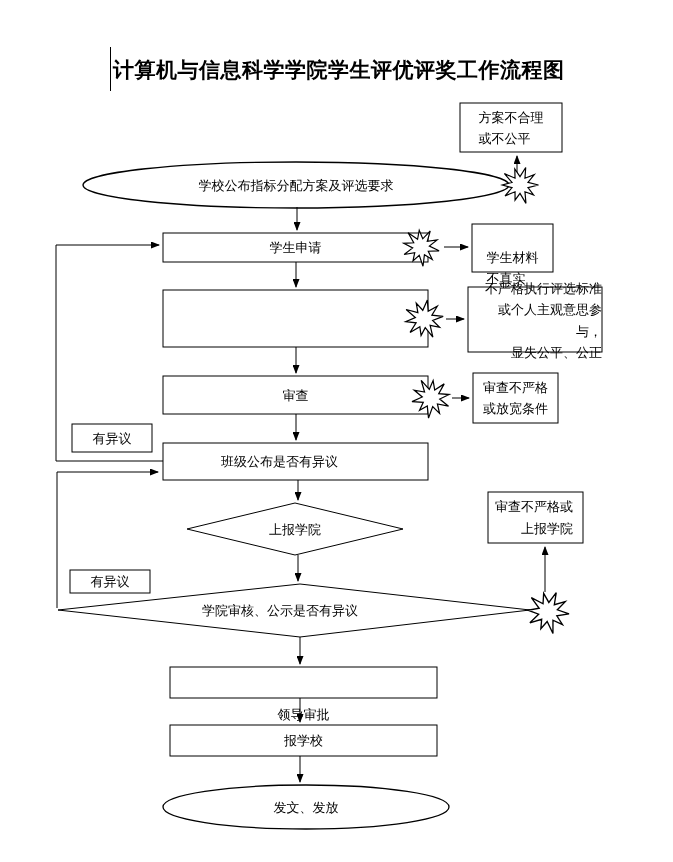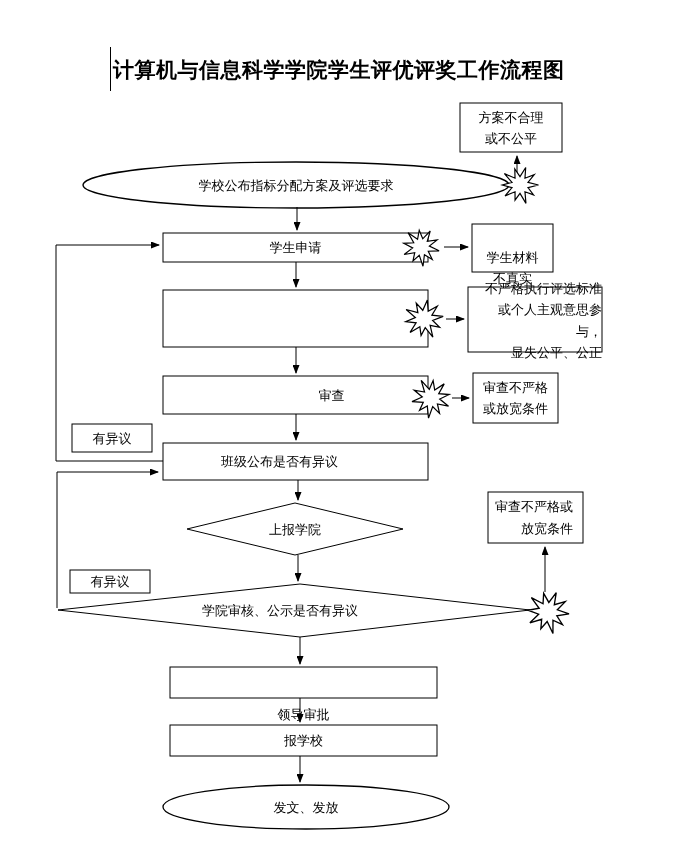--- a/index.html
+++ b/index.html
@@ -1,20 +1,20 @@
 <!DOCTYPE html>
 <html><head>
 <meta charset="utf-8">
 <style>
   html,body{margin:0;padding:0;background:#ffffff;}
   #page{position:relative;width:673px;height:862px;background:#ffffff;overflow:hidden;
         font-family:"DejaVu Sans",sans-serif;color:#000;}
   #canvas{position:absolute;left:0;top:0;}
   .lbl{position:absolute;display:flex;align-items:center;justify-content:center;
-       font-size:13px;line-height:21px;color:#000;text-align:center;white-space:pre-line;
+       font-size:13px;line-height:21px;color:#000;white-space:pre-line;
        pointer-events:none;}
   .lbl.alignleft{justify-content:flex-start;text-align:right;}
   #title{position:absolute;display:flex;align-items:center;
          font-family:"DejaVu Serif","DejaVu Sans",serif;font-weight:bold;font-size:21px;
          letter-spacing:0.5px;white-space:nowrap;}
 </style>
 </head>
 <body>
 
 <div id="page">
@@ -81,27 +81,27 @@
 
   <div class="lbl" style="left:83px;top:163px;width:426px;height:44px;">学校公布指标分配方案及评选要求</div>
   <div class="lbl" style="left:460px;top:104px;width:102px;height:47px;">方案不合理
 或不公平</div>
   <div class="lbl" style="left:163px;top:233px;width:265px;height:29px;">学生申请</div>
   <div class="lbl" style="left:472px;top:225px;width:81px;height:46px;margin-top:20px;">学生材料
 不真实</div>
   <div class="lbl alignleft" style="left:468px;top:289px;width:128px;height:63px;padding-left:6px;line-height:21.5px;">不严格执行评选标准
 或个人主观意思参与，
 显失公平、公正</div>
-  <div class="lbl" style="left:163px;top:376px;width:265px;height:38px;padding-left:36px;">审查</div>
+  <div class="lbl" style="left:163px;top:376px;width:265px;height:38px;">审查</div>
   <div class="lbl" style="left:473px;top:374px;width:85px;height:48px;">审查不严格
 或放宽条件</div>
   <div class="lbl" style="left:72px;top:424px;width:80px;height:28px;">有异议</div>
   <div class="lbl" style="left:147px;top:443px;width:265px;height:37px;">班级公布是否有异议</div>
   <div class="lbl" style="left:187px;top:503px;width:216px;height:52px;">上报学院</div>
   <div class="lbl alignleft" style="left:488px;top:493px;width:88px;height:49px;padding-left:7px;line-height:22px;">审查不严格或
-放宽条件</div>
+上报学院</div>
   <div class="lbl" style="left:70px;top:570px;width:80px;height:23px;">有异议</div>
   <div class="lbl" style="left:44px;top:584px;width:472px;height:52px;">学院审核、公示是否有异议</div>
   <div class="lbl" style="left:170px;top:699px;width:267px;height:31px;">领导审批</div>
   <div class="lbl" style="left:170px;top:725px;width:267px;height:31px;">报学校</div>
   <div class="lbl" style="left:163px;top:786px;width:286px;height:42px;">发文、发放</div>
 
 </div>
 
 </body></html>

